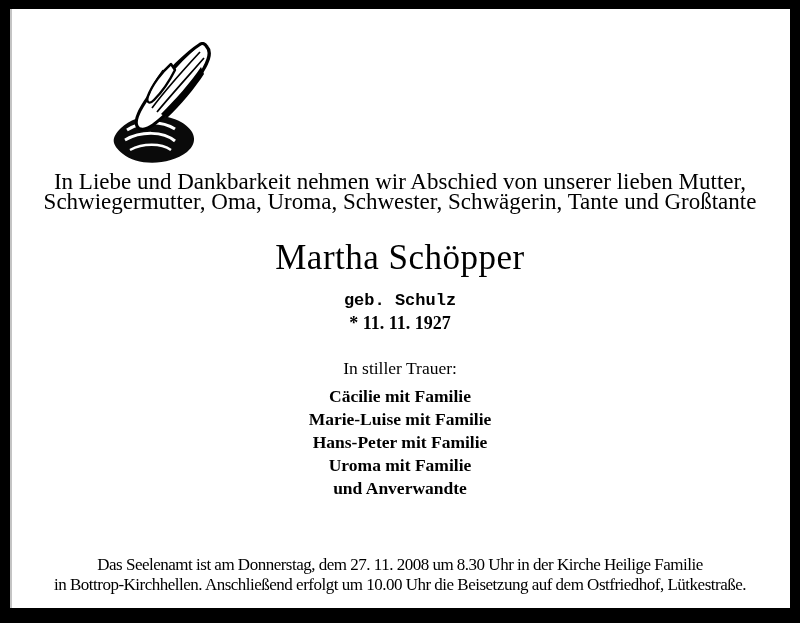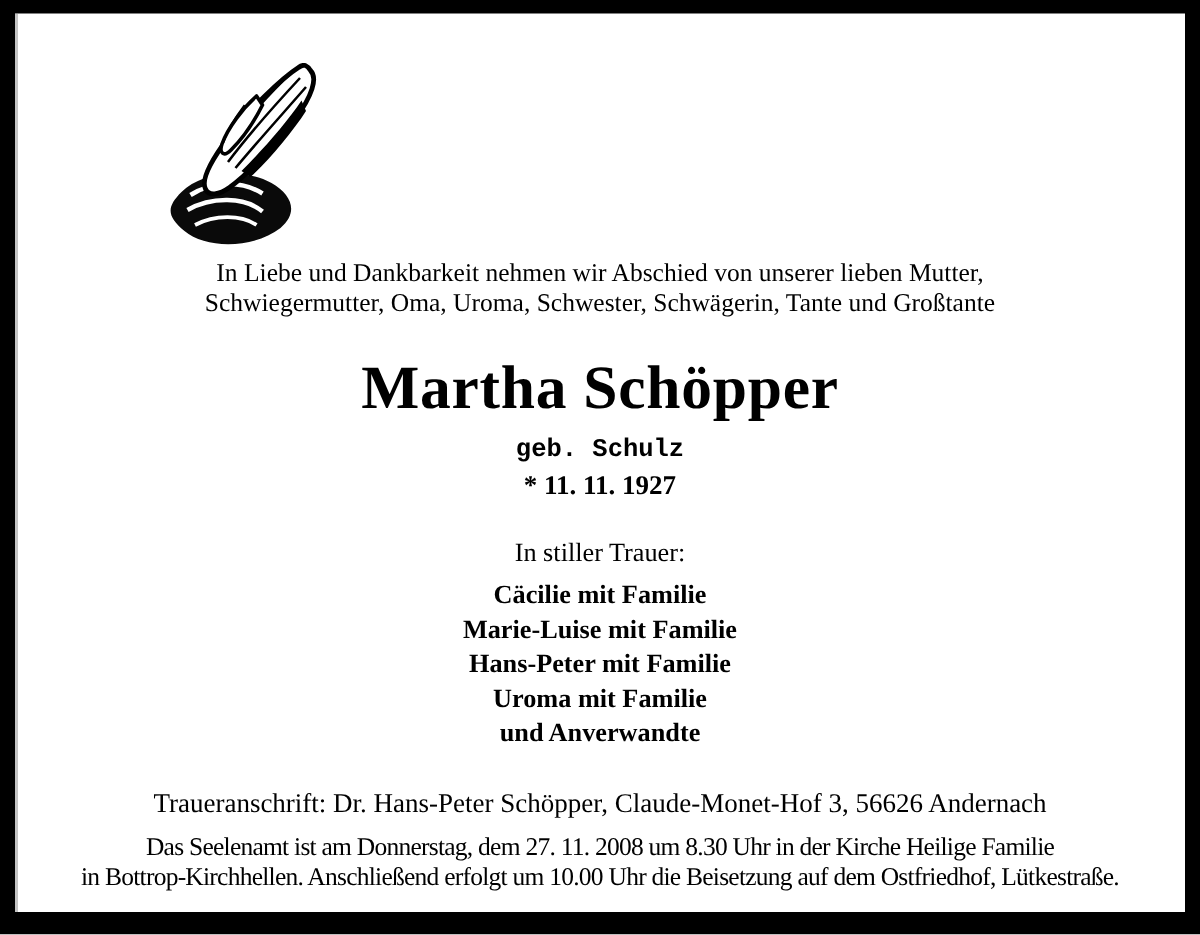--- a/index.html
+++ b/index.html
@@ -34,28 +34,28 @@
     line-height: 22px;
     margin-bottom: 7px;
   }
   .poem {
     font-size: 16.5px;
     line-height: 19px;
   }
 
   .intro {
     top: 163px;
-    font-size: 17px;
+    font-size: 23px;
     line-height: 20px;
   }
 
   .deceased-name {
     top: 225px;
-    font-weight: bold;
-    font-size: 41px;
+    font-weight: normal;
+    font-size: 35px;
     line-height: 48px;
     letter-spacing: 0.5px;
   }
   .maiden-name {
     top: 282px;
     font-weight: bold;
     font-size: 17px;
     font-family: Liberation Mono, monospace;
   }
   .dates-row {
@@ -129,19 +129,18 @@
     </div>
 
     <div class="abs center-row mourning-label">In stiller Trauer:</div>
 
     <div class="abs center-row mourners pre">Cäcilie mit Familie
 Marie-Luise mit Familie
 Hans-Peter mit Familie
 Uroma mit Familie
 und Anverwandte</div>
 
-    <div class="abs center-row address-line">Traueranschrift: Dr. Hans-Peter Schöpper, Claude-Monet-Hof 3, 56626 Andernach</div>
 
     <div class="abs center-row service-info pre">Das Seelenamt ist am Donnerstag, dem 27. 11. 2008 um 8.30 Uhr in der Kirche Heilige Familie
 in Bottrop-Kirchhellen. Anschließend erfolgt um 10.00 Uhr die Beisetzung auf dem Ostfriedhof, Lütkestraße.</div>
 
   </div>
 </div>
 
 </body></html>

